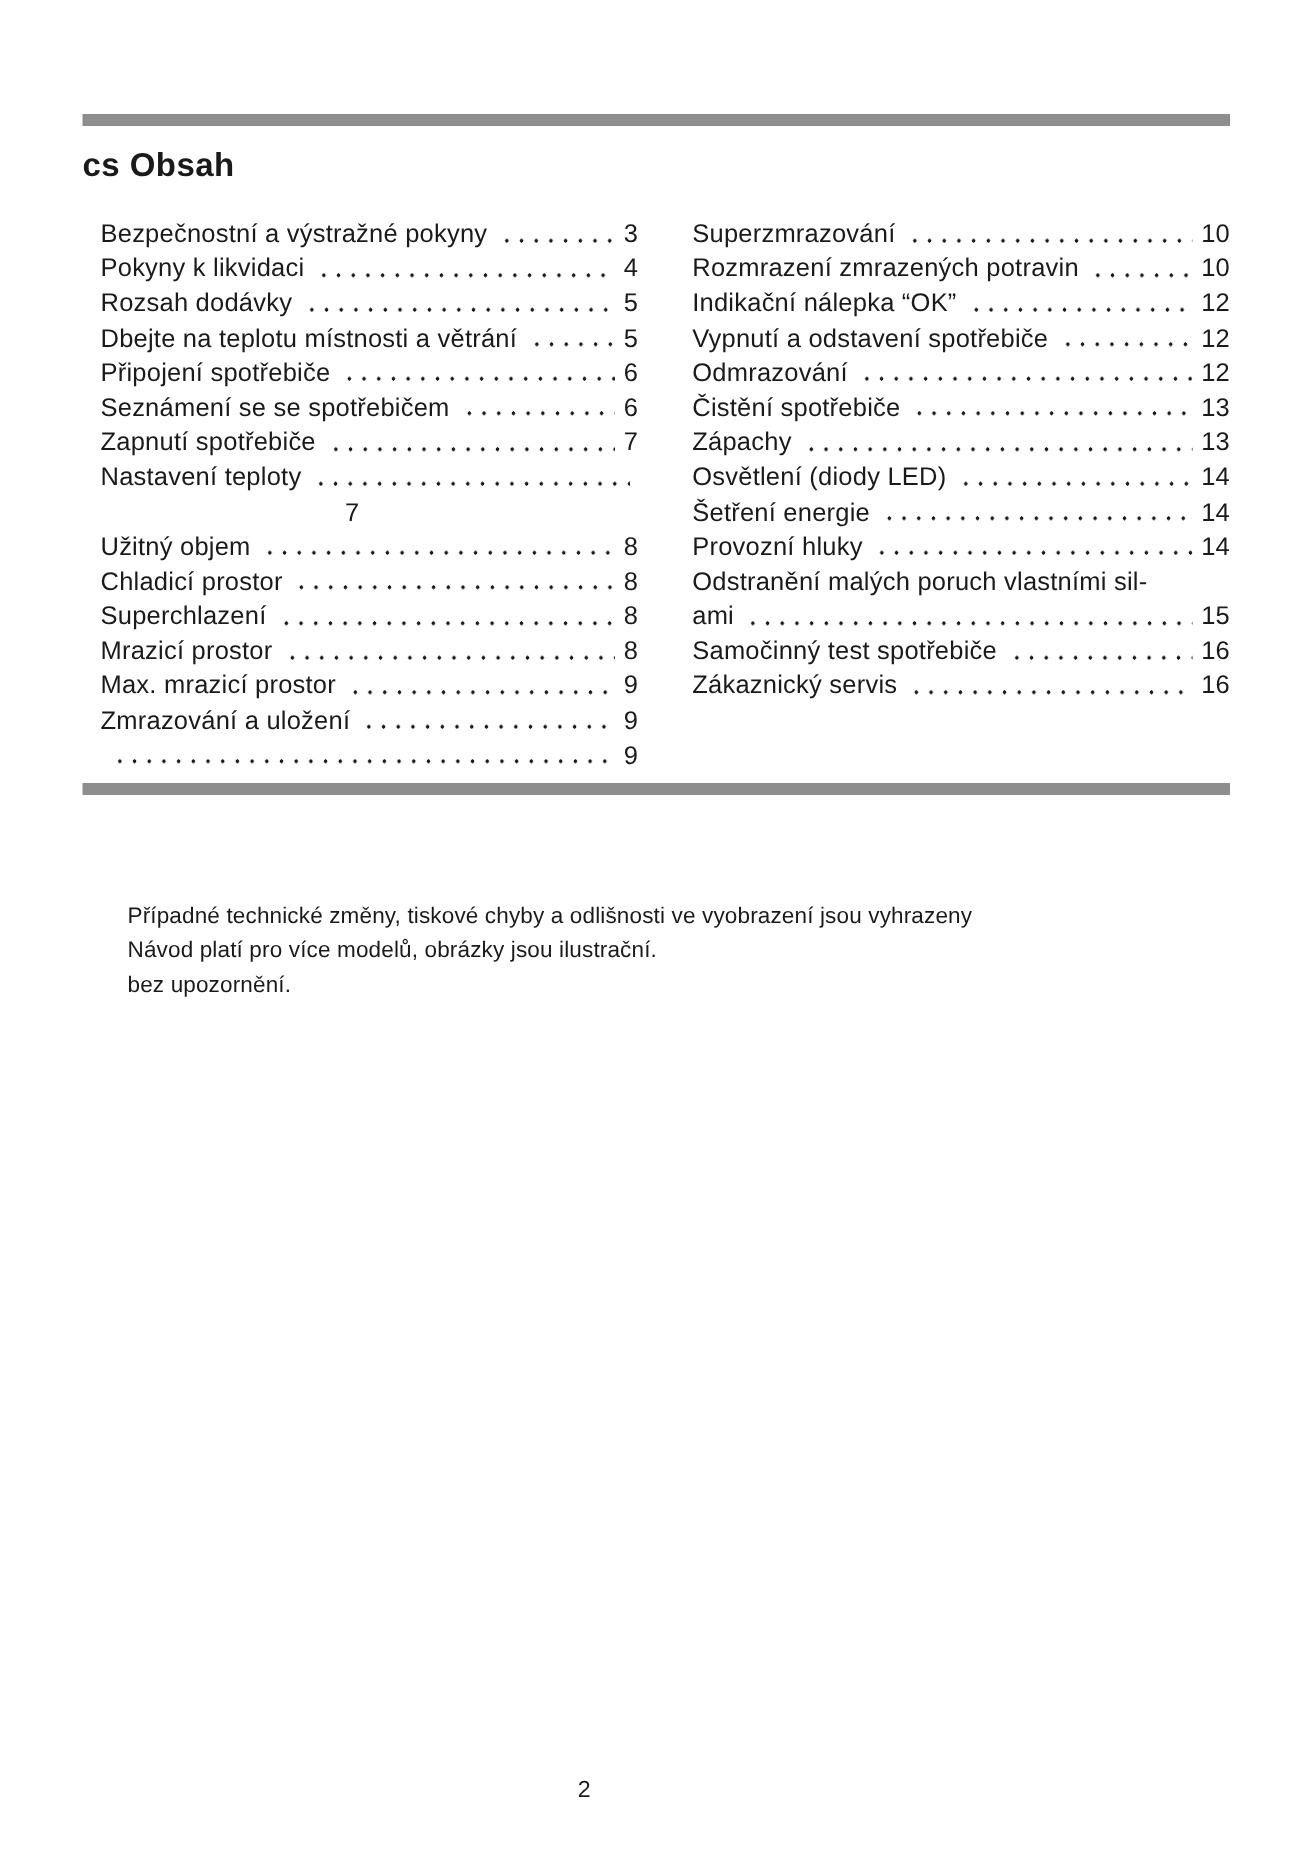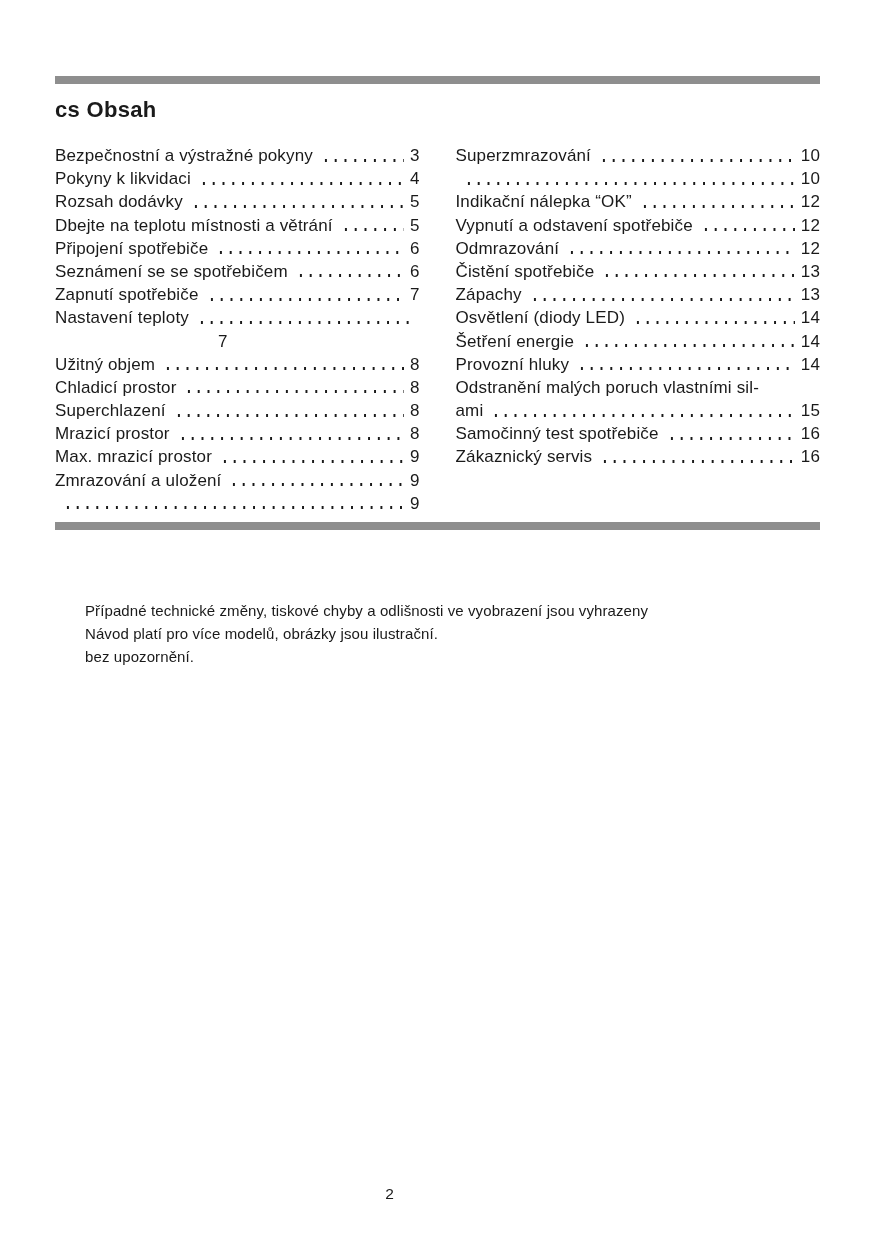--- a/index.html
+++ b/index.html
@@ -18,21 +18,21 @@
   .bar-top { margin-top: 76px; }
   .bar-bottom { margin-top: 7px; }
 
   .title {
     font-size: 22px;
     font-weight: bold;
     margin-top: 13px;
     letter-spacing: 0.3px;
   }
 
-  .toc { display: flex; gap: 36px; margin-top: 21px; }
+  .toc { display: flex; gap: 36px; margin-top: 21px; margin-left: 12px; }
   .toc-col { flex: 1 1 0; min-width: 0; }
 
   .toc-entry {
     display: flex;
     align-items: baseline;
     height: 23.2px;
     font-size: 17px;
     letter-spacing: 0.15px;
     white-space: nowrap;
   }
@@ -166,20 +166,21 @@
   </div>
 </div>
       <div class="toc-col">
   <div class="toc-entry">
     <span class="toc-label">Superzmrazování</span>
     <span class="toc-leader"></span>
     <span class="toc-page">10</span>
   </div>
 
   <div class="toc-entry">
+    <span class="toc-label">Rozmrazení zmrazených potravin</span>
     <span class="toc-leader"></span>
     <span class="toc-page">10</span>
   </div>
 
 
   <div class="toc-entry">
     <span class="toc-label">Indikační nálepka “OK”</span>
     <span class="toc-leader"></span>
     <span class="toc-page">12</span>
   </div>

